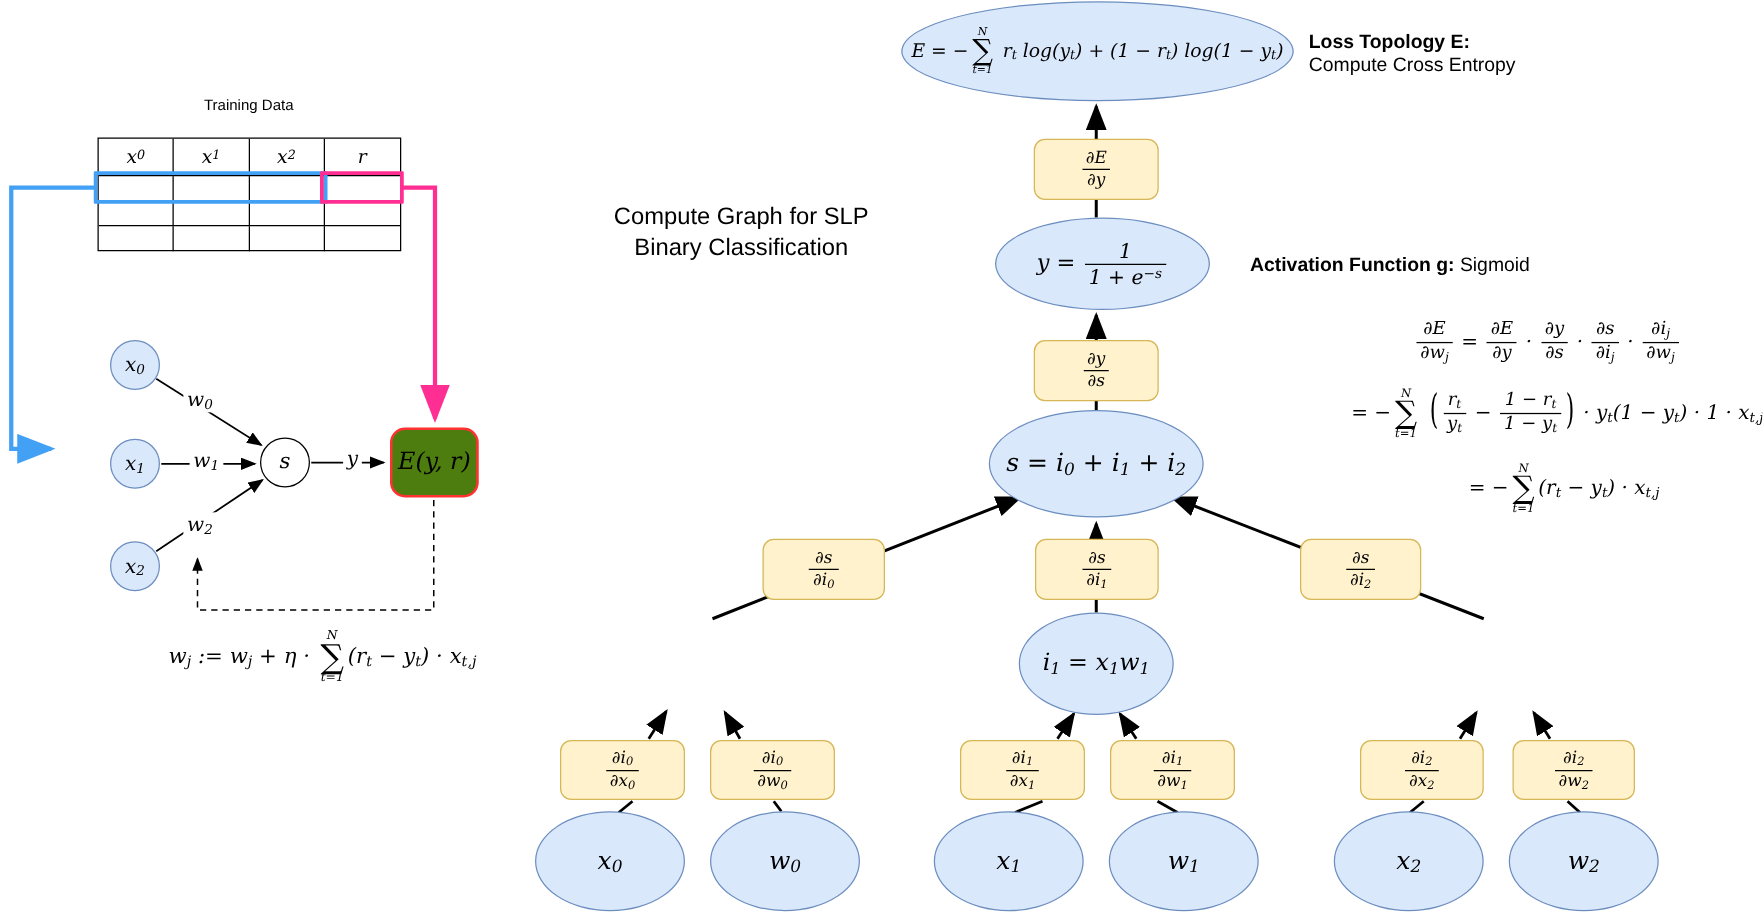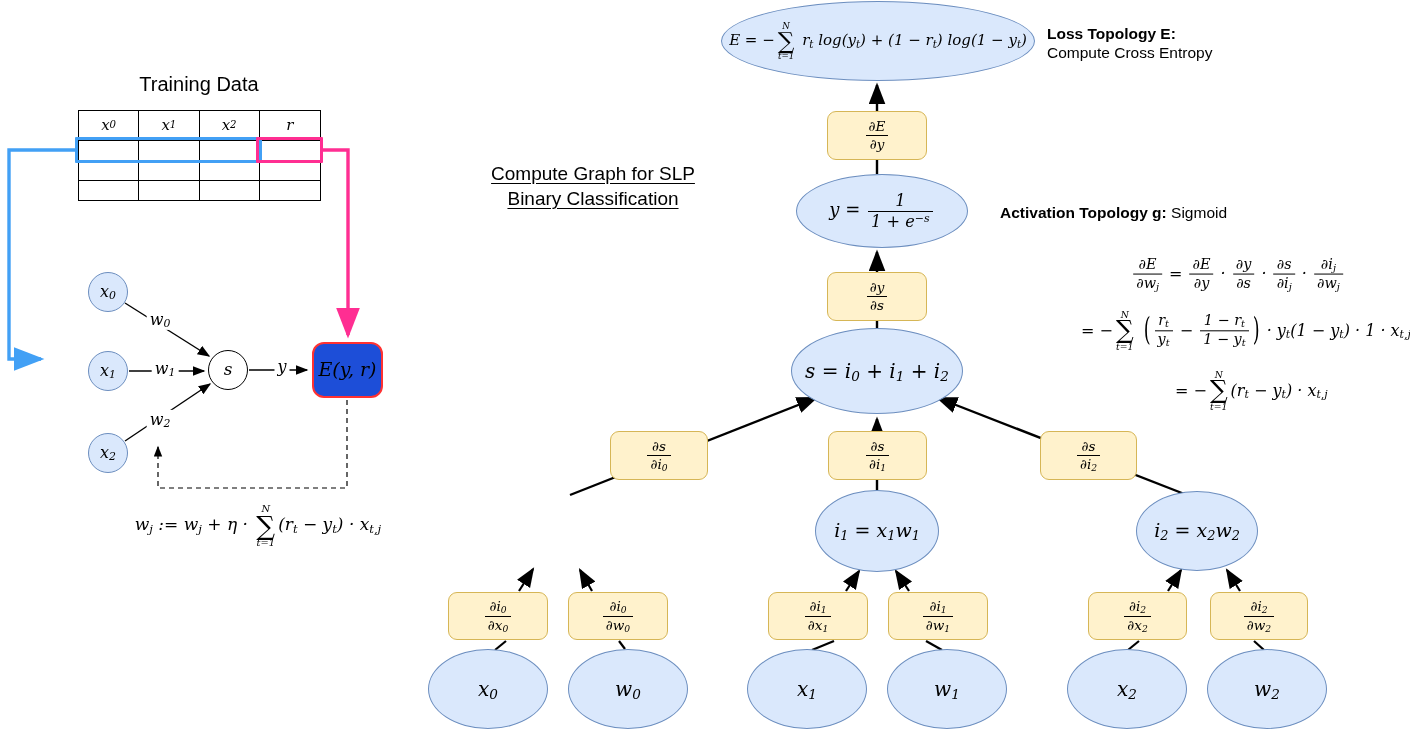--- a/index.html
+++ b/index.html
@@ -23,21 +23,21 @@
     display:flex; align-items:center; justify-content:center;
   }
   .circle {
     position:absolute; z-index:2; width:40px; height:40px; border-radius:50%;
     background: var(--node-fill); border: 1.4px solid var(--node-stroke);
     display:flex; align-items:center; justify-content:center;
   }
   .circle.plain { background:#fff; border-color:#000; }
   .lossbox {
     position:absolute; z-index:2; left:312px; top:342px; width:71px; height:56px;
-    border: 2.6px solid var(--loss-box-stroke); border-radius:12px; background:#1d4ed8;
+    border: 2.6px solid var(--loss-box-stroke); border-radius:12px; background:#4d7c0f;
     display:flex; align-items:center; justify-content:center;
   }
 
   
   .math { font-family:"DejaVu Serif", serif; font-style:italic; white-space:nowrap; line-height:1.25; }
   .math sub { font-size:.68em; line-height:1; vertical-align:-0.22em; }
   .math sup { font-size:.68em; line-height:1; vertical-align:0.45em; }
   .m-frac { display:inline-flex; flex-direction:column; align-items:center; vertical-align:middle; margin:0 2px; line-height:1.1; }
   .m-num, .m-den { font-size:.9em; padding:0 3px; }
   .m-bar { align-self:stretch; border-top:1.4px solid #000; margin:1px 0; }
@@ -46,21 +46,21 @@
   .m-sig { font-size:1.55em; font-style:normal; line-height:.92; }
   .m-big { display:inline-block; font-style:normal; font-size:1.1em; transform:scaleY(1.85); margin:0 2px; }
 
   
   .lbl { position:absolute; z-index:3; transform:translate(-50%,-50%); }
   .wlbl { background:#fff; padding:0 3px; }
   .utitle {
     position:absolute; z-index:3; transform:translate(-50%,-50%);
     font-size:19px; line-height:25px; text-align:center;
   }
-  .utitle span { text-decoration:underline; text-underline-offset:3px; }
+  .utitle span { text-underline-offset:3px; }
   .note { position:absolute; z-index:3; font-size:15.5px; line-height:19px; }
   .note b { font-weight:bold; }
 
   
   .ttable {
     position:absolute; z-index:2; left:78px; top:110px; width:243px; height:91px;
     display:grid; grid-template-columns:repeat(4,1fr); grid-template-rows:30px 20px 20px 20px;
     border:1.5px solid #000; background:#fff;
   }
   .ttable .cell { border-right:1px solid #000; border-bottom:1px solid #000;
@@ -121,21 +121,21 @@
     <path class="stub" marker-end="url(#mBlack)" d="M846,591 L859,571"></path>
     <path class="stub" d="M942,650 L926,641"></path>
     <path class="stub" marker-end="url(#mBlack)" d="M909,591 L896,571"></path>
 
     <path class="stub" d="M1128,650 L1139,641"></path>
     <path class="stub" marker-end="url(#mBlack)" d="M1168,591 L1181,570"></path>
     <path class="stub" d="M1264,650 L1254,641"></path>
     <path class="stub" marker-end="url(#mBlack)" d="M1240,591 L1227,570"></path>
   </svg>
 
-  <div class="lbl" style="left:199px;top:84px;font-size:20px">Training Data</div>
+  <div class="lbl" style="left:199px;top:84px;font-size:12px">Training Data</div>
 
   <div class="ttable">
     <div class="cell math">x<sub>0</sub></div>
     <div class="cell math">x<sub>1</sub></div>
     <div class="cell math">x<sub>2</sub></div>
     <div class="cell math">r</div>
     <div class="cell"></div>
       <div class="cell"></div>
       <div class="cell"></div>
       <div class="cell"></div>
@@ -205,21 +205,21 @@
   </div>
 
   <div class="ellipse" style="left:796px;top:174px;width:172px;height:74px">
     <span class="math" style="font-size:18px">y = <span class="m-frac">
           <span class="m-num">1</span>
           <span class="m-bar"></span>
           <span class="m-den">1 + e<sup>−s</sup></span>
         </span></span>
   </div>
   <div class="note" style="left:1000px;top:203px">
-    <b>Activation Topology g:</b><span> Sigmoid</span>
+    <b>Activation Function g:</b><span> Sigmoid</span>
   </div>
 
   <div class="obox" style="left:827px;top:272px;width:100px;height:49px">
     <span class="math" style="font-size:15px"><span class="m-frac">
           <span class="m-num">∂y</span>
           <span class="m-bar"></span>
           <span class="m-den">∂s</span>
         </span></span>
   </div>
 
@@ -285,23 +285,20 @@
     <span class="math" style="font-size:15px"><span class="m-frac">
           <span class="m-num">∂s</span>
           <span class="m-bar"></span>
           <span class="m-den">∂i<sub>2</sub></span>
         </span></span>
   </div>
 
   <div class="ellipse" style="left:815px;top:490px;width:124px;height:82px">
     <span class="math" style="font-size:19px">i<sub>1</sub> = x<sub>1</sub>w<sub>1</sub></span>
   </div>
-  <div class="ellipse" style="left:1136px;top:491px;width:122px;height:80px">
-    <span class="math" style="font-size:19px">i<sub>2</sub> = x<sub>2</sub>w<sub>2</sub></span>
-  </div>
 
   <div class="obox" style="left:448px;top:592px;width:100px;height:48px">
     <span class="math" style="font-size:15px"><span class="m-frac">
           <span class="m-num">∂i<sub>0</sub></span>
           <span class="m-bar"></span>
           <span class="m-den">∂x<sub>0</sub></span>
         </span></span>
   </div>
   <div class="obox" style="left:568px;top:592px;width:100px;height:48px">
     <span class="math" style="font-size:15px"><span class="m-frac">

